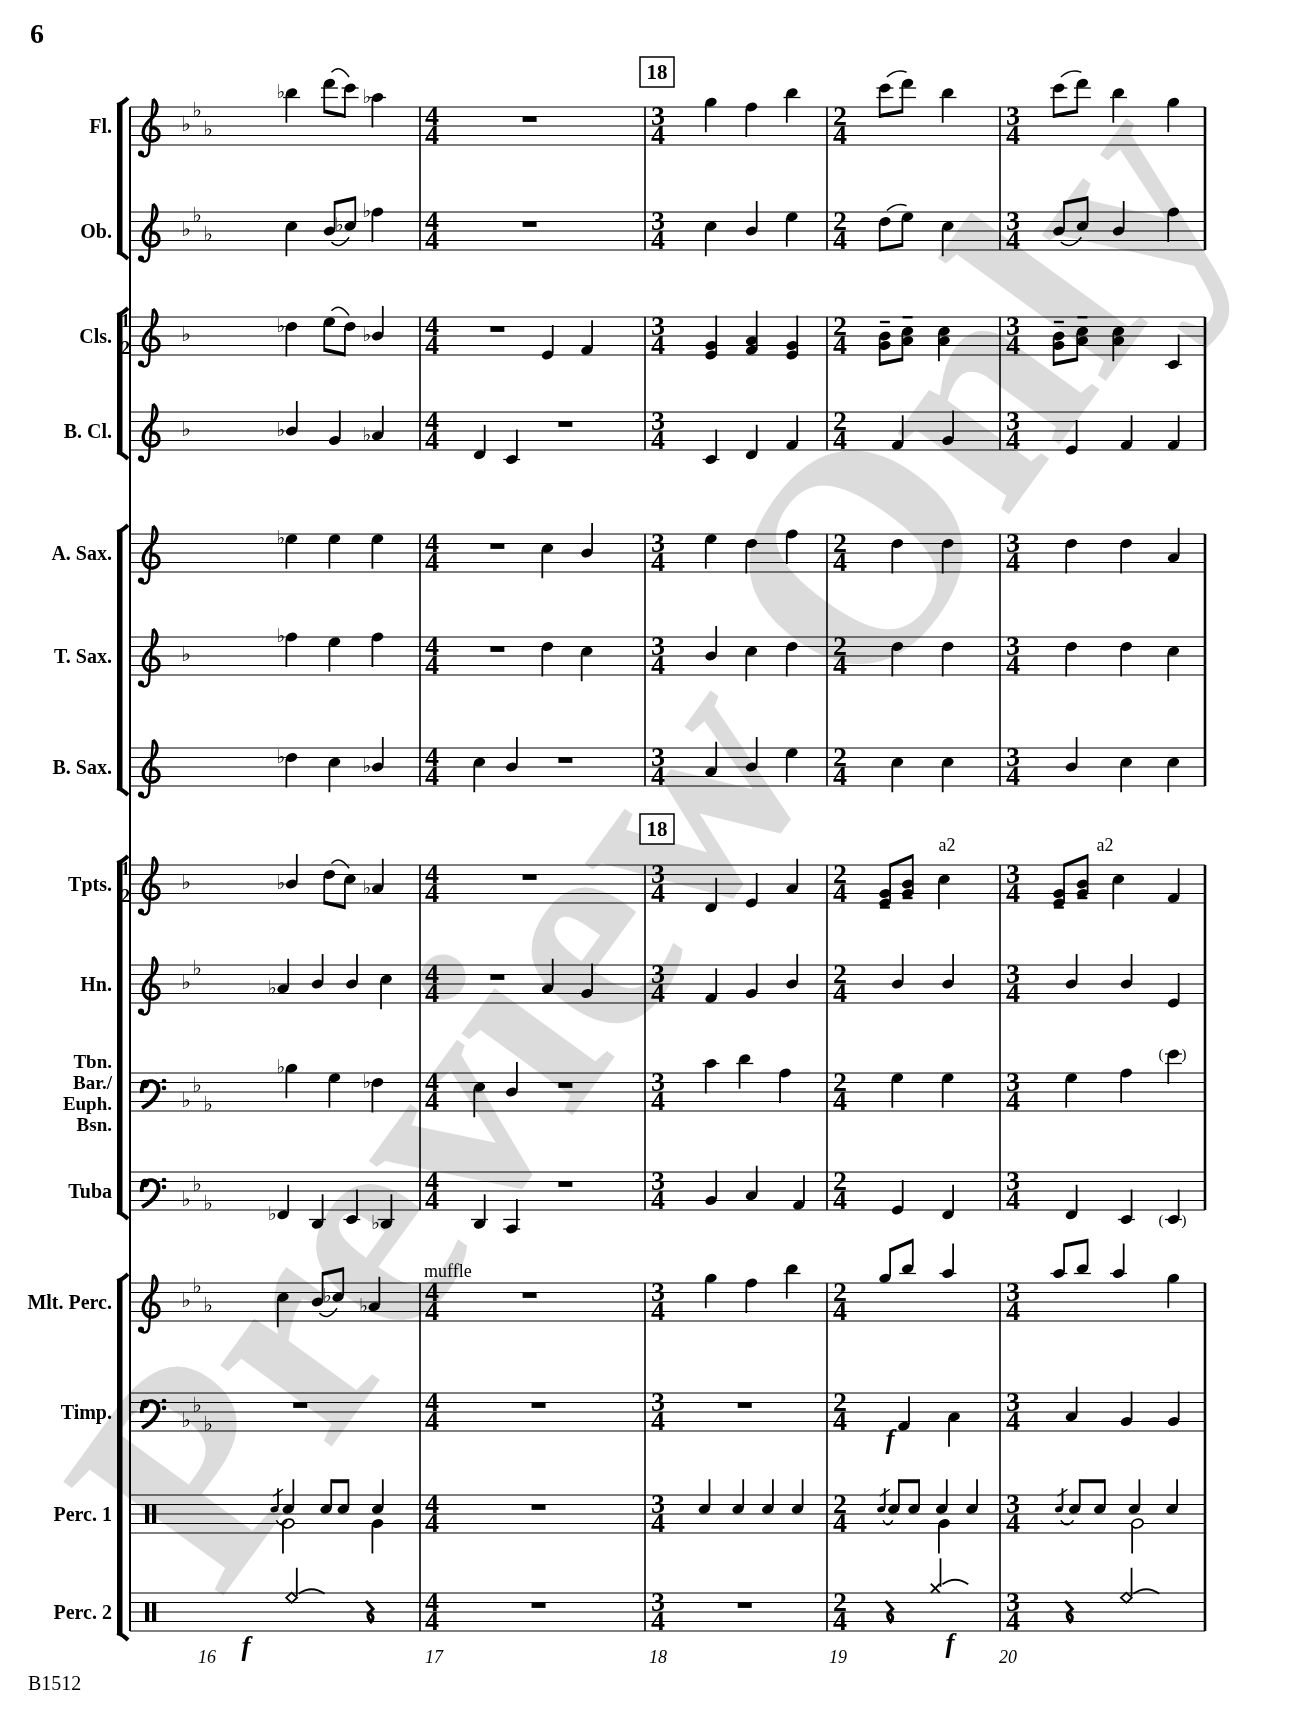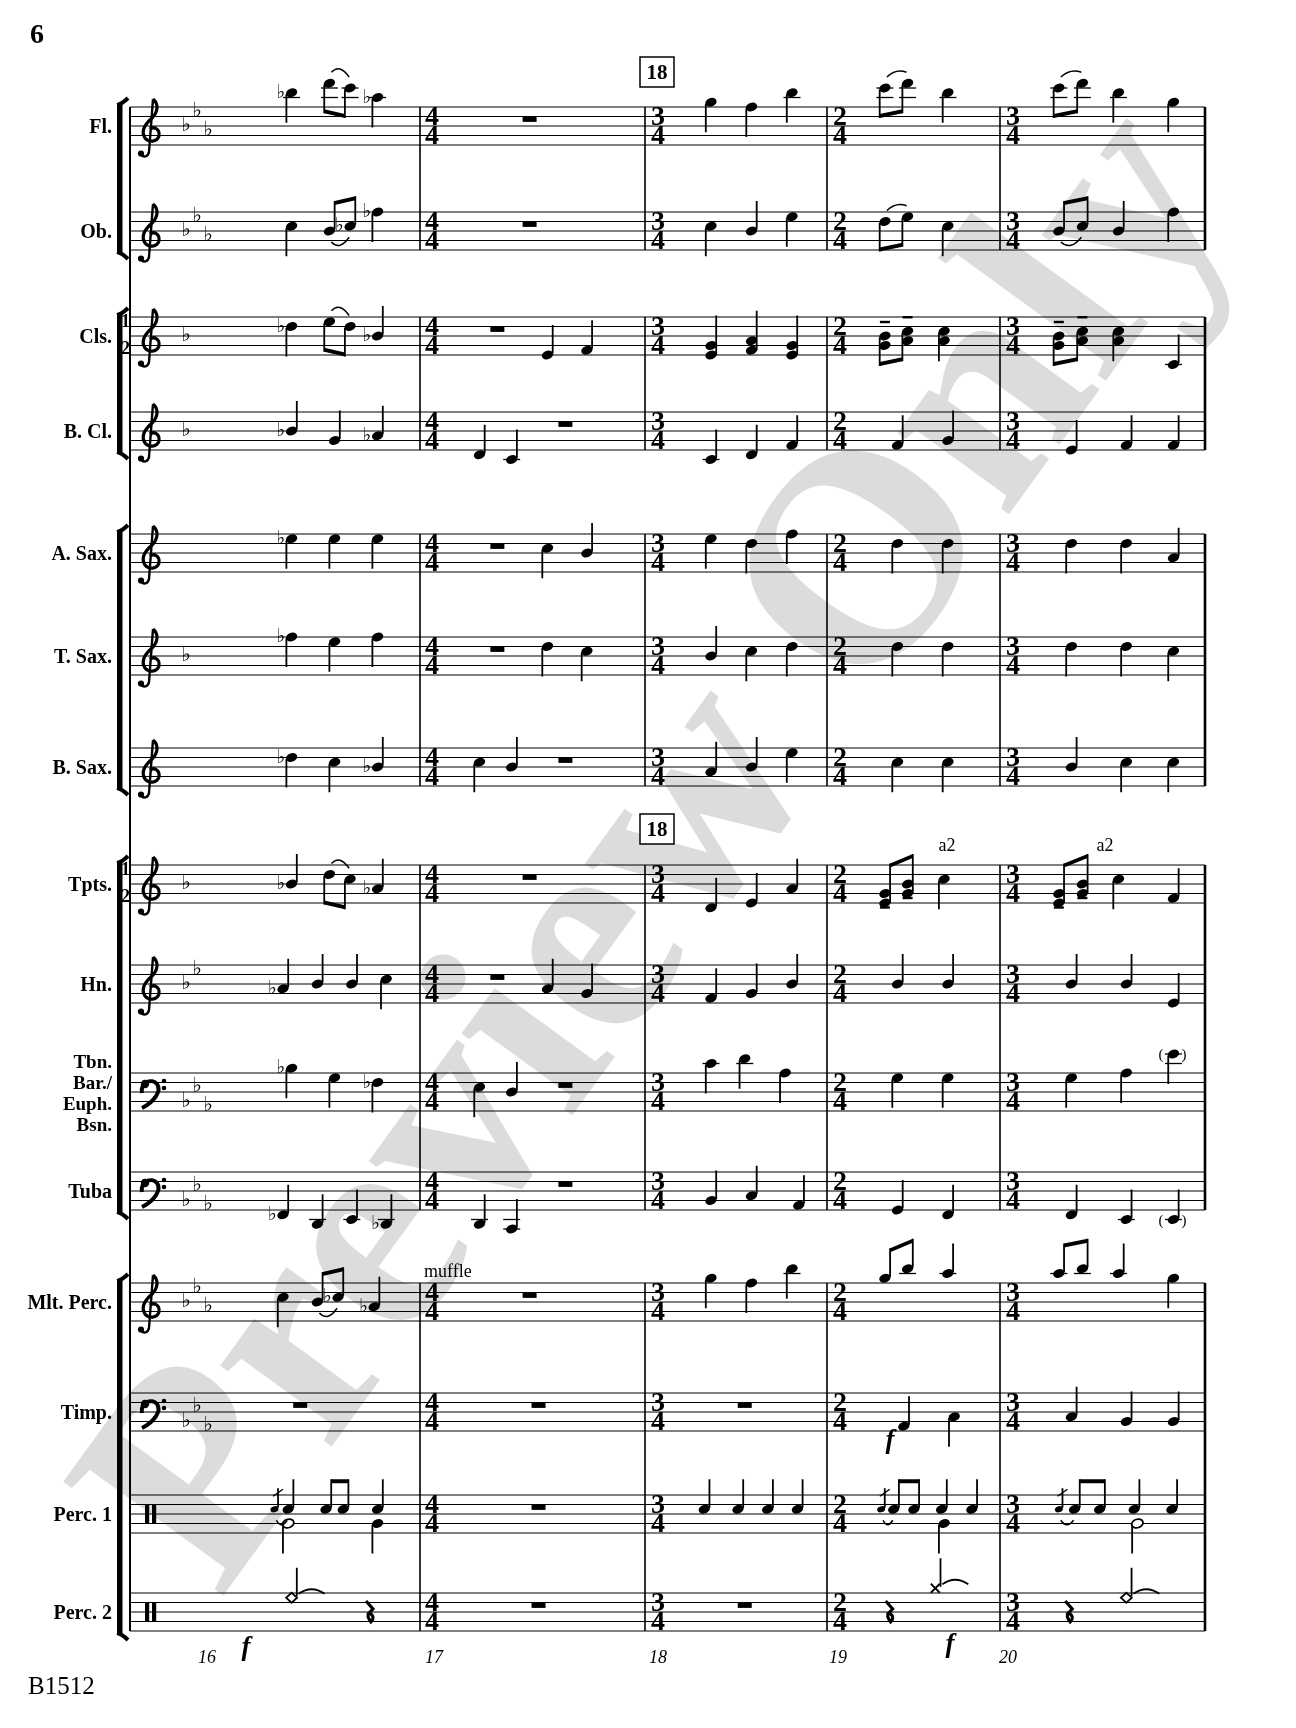--- a/index.html
+++ b/index.html
@@ -2,21 +2,21 @@
 <html><head>
 <meta charset="utf-8">
 <style>
   html,body{margin:0;padding:0;background:#888;}
   .page{position:relative;width:1296px;height:1728px;background:#ffffff;overflow:hidden;
         font-family:"Liberation Serif",serif;}
   .watermark{position:absolute;left:648px;top:840px;transform:translate(-50%,-50%) rotate(-54deg);
         font-size:300px;font-weight:bold;color:#dcdcdc;white-space:nowrap;z-index:1;
         font-family:"Liberation Serif",serif;}
   .page-number{position:absolute;left:30px;top:18px;font-size:28px;font-weight:bold;z-index:3;}
-  .catalog{position:absolute;left:28px;top:1672px;font-size:25px;z-index:3;}
+  .catalog{position:absolute;left:28px;top:1672px;font-size:20px;z-index:3;}
   #score{position:absolute;left:0;top:0;z-index:2;}
   #score text{fill:#000;}
   .lbl{font:bold 20px "Liberation Serif",serif;}
   .lbl4{font:bold 19px "Liberation Serif",serif;}
   .voice{font:bold 18px "Liberation Serif",serif;}
   .ts{font:bold 28px "Liberation Serif",serif;}
   .mnum{font:italic 18px "Liberation Serif",serif;}
   .dyn{font:italic bold 27px "Liberation Serif",serif;}
   .plain{font:18px "Liberation Serif",serif;}
   .reht{font:bold 21px "Liberation Serif",serif;}

